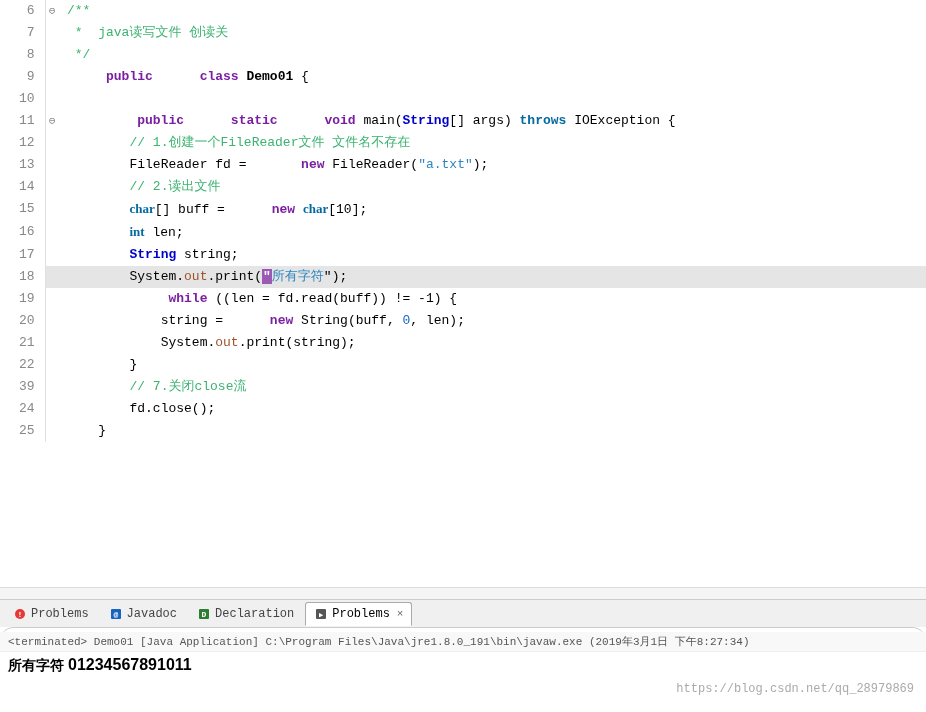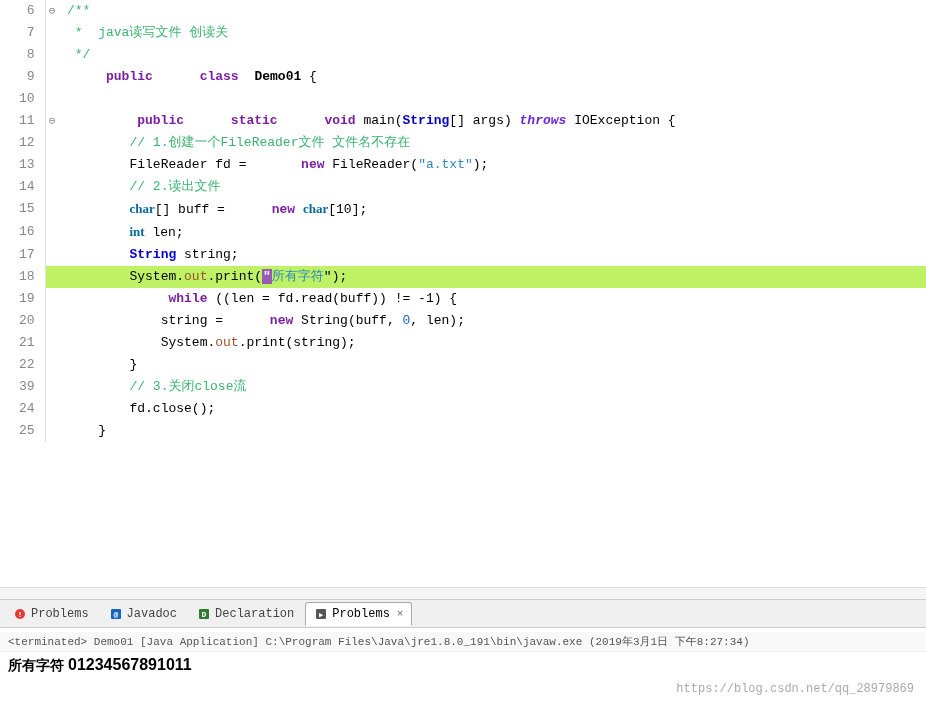--- a/index.html
+++ b/index.html
@@ -61,34 +61,34 @@
 
     .code-line {
       padding-left: 8px;
       line-height: 22px;
       white-space: pre;
       font-size: 13px;
       vertical-align: top;
     }
 
     tr.highlighted {
-      background: #bef264;
+      background: #e5e5e5;
     }
 
     
     .kw { color: #7b1fa2; font-weight: bold; padding-left: 39px; } 
     .kw2 { color: #0369a1; font-weight: bold; font-family: Liberation Serif, serif; } 
     .type { color: #0000cc; font-weight: bold; }
     .comment { color: #3cb371; }
     .string { color: #2e86c1; }
     .out { color: #a0522d; }
     .number { color: #1565c0; }
-    .classname { color: #000000; font-weight: bold; margin-left: 8px; }
+    .classname { color: #000000; font-weight: bold; }
     .plain { color: #000000; }
-    .throws-kw { color: #6d28d9; font-weight: bold; font-style: italic; }
+    .throws-kw { color: #0369a1; font-weight: bold; }
     .exception { color: #000000; }
     .highlight-cursor {
       background: #9b59b6;
       color: white;
       font-weight: bold;
       padding: 0 1px;
     }
 
     
     .hscroll {
@@ -142,20 +142,21 @@
       color: #666;
       margin-left: 3px;
     }
 
     
     .console-area {
       background: #ffffff;
       border-top: 1px solid #cccccc;
       padding: 4px 0;
       min-height: 85px;
+      border-radius: 14px;
     }
 
     .console-status-line {
       font-size: 11px;
       color: #555555;
       padding: 2px 8px;
       border-bottom: 1px solid #eeeeee;
       background: #f8f8f8;
     }
 
@@ -274,21 +275,21 @@
             <td class="code-line">&nbsp;&nbsp;&nbsp;&nbsp;&nbsp;&nbsp;&nbsp;&nbsp;&nbsp;&nbsp;&nbsp;&nbsp;<span class="plain">System.</span><span class="out">out</span><span class="plain">.print(string);</span></td>
           </tr>
           <tr>
             <td class="line-num">22</td>
             <td class="line-marker"></td>
             <td class="code-line">&nbsp;&nbsp;&nbsp;&nbsp;&nbsp;&nbsp;&nbsp;&nbsp;<span class="plain">}</span></td>
           </tr>
           <tr>
             <td class="line-num">39</td>
             <td class="line-marker"></td>
-            <td class="code-line">&nbsp;&nbsp;&nbsp;&nbsp;&nbsp;&nbsp;&nbsp;&nbsp;<span class="comment">// 3.关闭close流</span></td>
+            <td class="code-line">&nbsp;&nbsp;&nbsp;&nbsp;&nbsp;&nbsp;&nbsp;&nbsp;<span class="comment">// 7.关闭close流</span></td>
           </tr>
           <tr>
             <td class="line-num">24</td>
             <td class="line-marker"></td>
             <td class="code-line">&nbsp;&nbsp;&nbsp;&nbsp;&nbsp;&nbsp;&nbsp;&nbsp;<span class="plain">fd.close();</span></td>
           </tr>
           <tr>
             <td class="line-num">25</td>
             <td class="line-marker"></td>
             <td class="code-line">&nbsp;&nbsp;&nbsp;&nbsp;<span class="plain">}</span></td>

